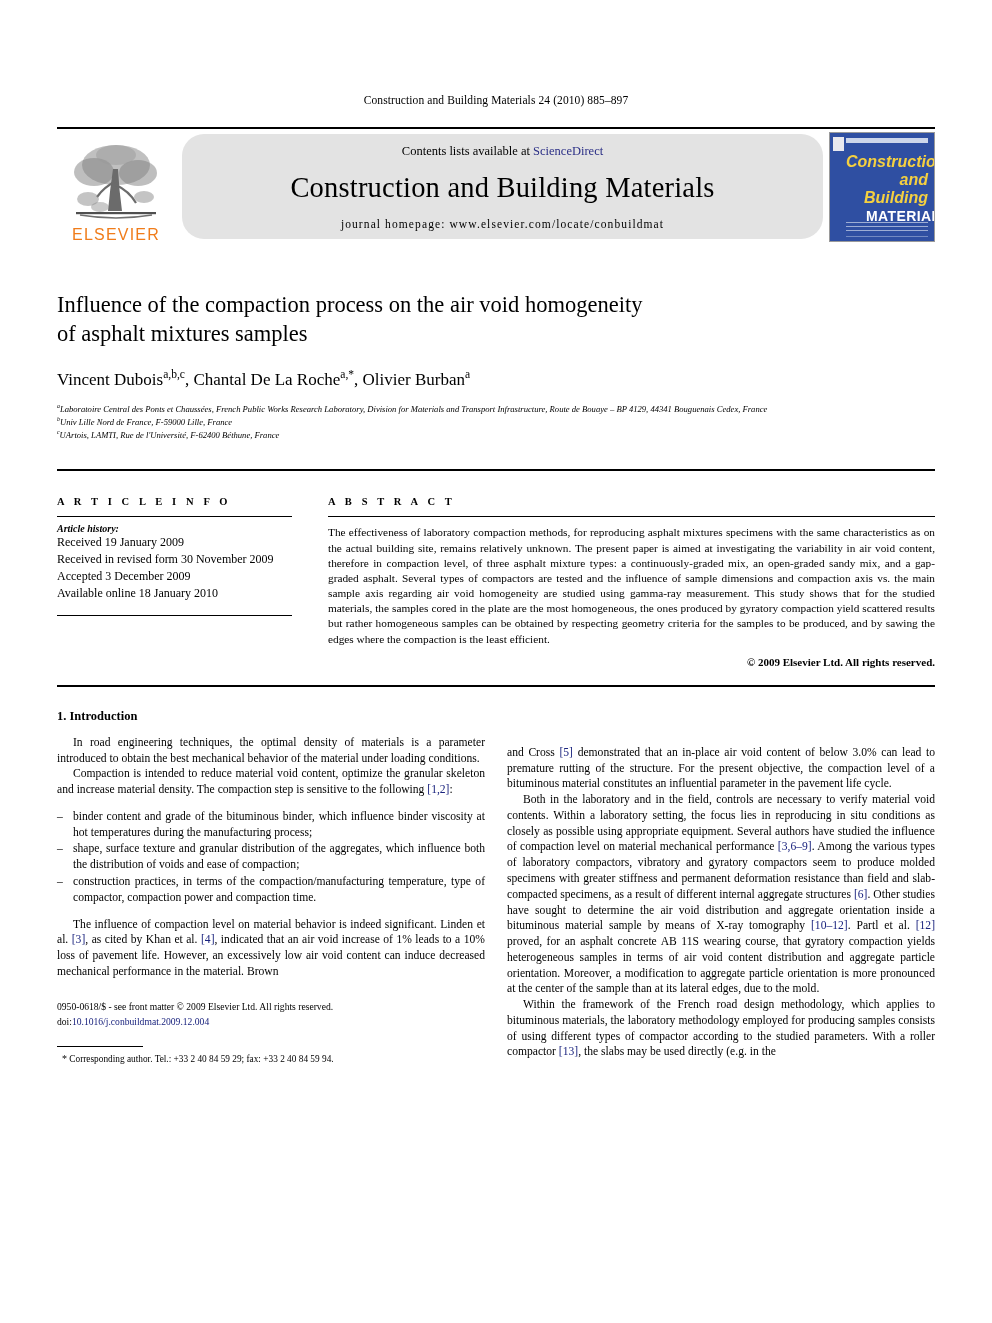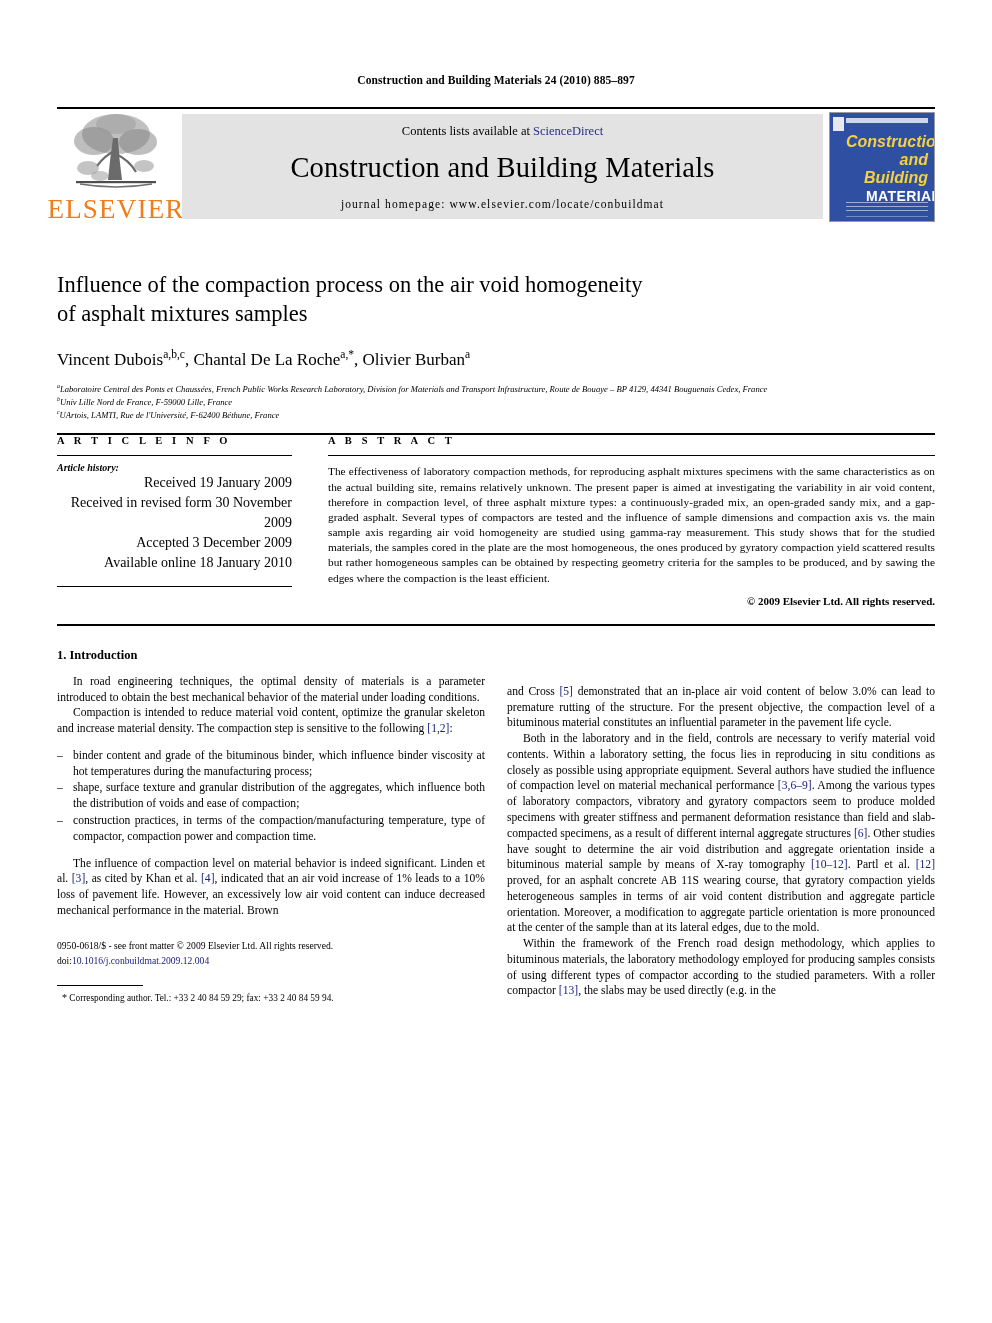--- a/index.html
+++ b/index.html
@@ -13,22 +13,22 @@
     position: relative;
     overflow: hidden;
   }
 
   .page { padding: 0 57px; position: relative; }
 
   
   .running-head {
     text-align: center;
     font-size: 11.5px;
-    font-weight: bold;
-    padding-top: 74px;
+    font-weight: normal;
+    padding-top: 94px;
     letter-spacing: .1px;
   }
 
   
   .masthead {
     margin-top: 21px;
     border-top: 2.5px solid #000;
     display: flex;
     align-items: stretch;
     height: 118px;
@@ -38,37 +38,38 @@
     width: 118px;
     flex: 0 0 118px;
     padding-top: 6px;
     display: flex;
     flex-direction: column;
     align-items: center;
     justify-content: flex-end;
   }
   .tree-wrap { width: 100px; height: 86px; }
   .elsevier-word {
-    font-family: Liberation Serif, serif;
+    font-family: Liberation Sans, sans-serif;
     color: #f07c1a;
-    font-size: 27px;
+    font-size: 16px;
     letter-spacing: 1.2px;
     line-height: 1;
     padding-bottom: 2px;
   }
 
   .contents-box {
     flex: 1 1 auto;
     background: #e3e3e3;
     margin: 5px 6px 6px 7px;
     display: flex;
     flex-direction: column;
     justify-content: space-between;
     align-items: center;
     padding: 10px 0 9px 0;
+    border-radius: 22px;
   }
   .contents-line { font-size: 12.5px; }
   .sd-link { color: #2b2f86; }
   .journal-title {
     font-size: 28.5px;
     letter-spacing: .2px;
     line-height: 1;
   }
   .homepage-line {
     font-size: 11.5px;
@@ -126,40 +127,40 @@
   .affils { margin-top: 13px; }
   .affil {
     font-size: 8.6px;
     font-style: italic;
     line-height: 1.42;
   }
   .sup { font-size: .68em; vertical-align: super; }
 
   
   .info-abstract {
-    margin-top: 12px;
+    margin-top: 28px;
     border-top: 2.5px solid #000;
-    padding-top: 0;
+    padding-top: 25px;
     display: flex;
     gap: 36px;
     padding-bottom: 17px;
     border-bottom: 2.5px solid #000;
   }
   .col-info { flex: 0 0 235px; }
   .col-abstract { flex: 1 1 auto; }
   .sec-label {
     font-size: 10.5px;
     font-weight: bold;
     letter-spacing: 3.6px;
     margin-bottom: 9px;
   }
   .rule { border-top: 1.4px solid #000; }
   .info-group { padding-top: 6px; }
   .info-group .head { font-style: italic; font-weight: bold; font-size: 10px; }
-  .info-group .line { font-size: 14px; line-height: 1.42; text-align: right; }
+  .info-group .line { font-size: 12px; line-height: 1.42; }
   .info-spacer { height: 13px; }
   .abstract-body {
     padding-top: 8px;
     font-size: 11.3px;
     line-height: 1.345;
     text-align: justify;
   }
   .copyright { text-align: right; margin-top: 9px; font-size: 11px; font-weight: bold; }
 
   

